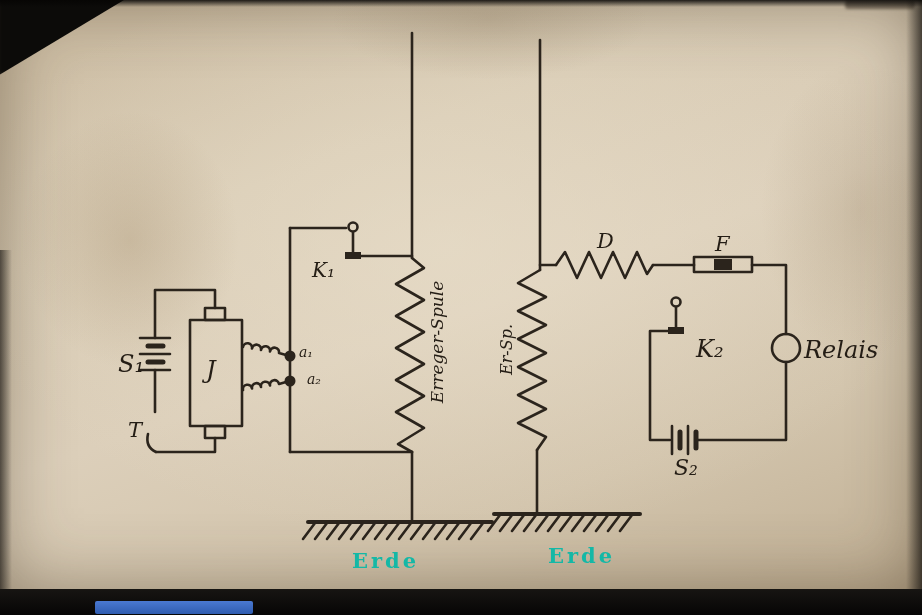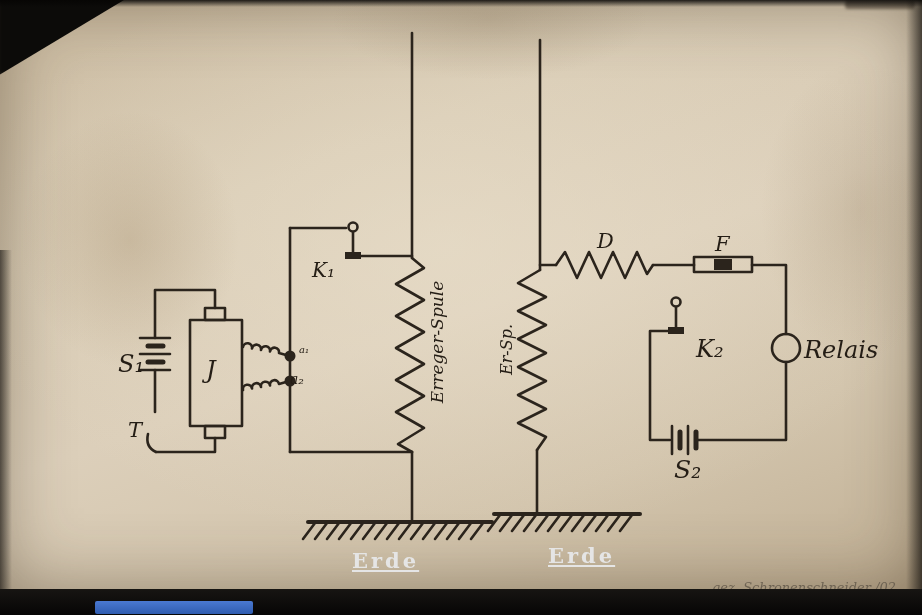--- a/index.html
+++ b/index.html
@@ -33,21 +33,21 @@
              background:rgba(40,32,24,.55);filter:blur(1.5px);border-radius:3px;}
   svg.draw{position:absolute;left:0;top:0;}
   svg.draw .st{stroke:#2b241c;stroke-width:2.6;fill:none;
                stroke-linecap:round;stroke-linejoin:round;}
   svg.draw .thick{stroke:#2b241c;stroke-width:4;fill:none;stroke-linecap:round;}
   svg.draw .plate{stroke:#2b241c;stroke-width:5;fill:none;stroke-linecap:round;}
   svg.draw .fillink{fill:#2b241c;stroke:none;}
   .label{position:absolute;font-family:"DejaVu Serif",serif;font-style:italic;
          color:#241d15;white-space:nowrap;}
   .rot{text-align:center;transform:rotate(-90deg);transform-origin:center center;}
-  .caps{letter-spacing:3px;font-style:normal;font-weight:bold;color:#e5e5e5;text-decoration:underline;}
+  .caps{letter-spacing:3px;font-style:normal;font-weight:bold;color:#14b8a6;}
   .sig{font-size:13px;color:#6e6353;font-style:italic;}
 </style>
 </head>
 <body>
 
 <div class="photo">
   <div class="paper"></div>
   <div class="stain s1"></div>
   <div class="stain s2"></div>
   <div class="stain s3"></div>
@@ -148,35 +148,34 @@
         <path class="st" d="M537,450 V513"></path>
         <path class="thick" d="M494,514 H640"></path>
         <path class="st" d="M500,515 L488,531 M512,515 L500,531 M524,515 L512,531 M536,515 L524,531 M548,515 L536,531 M560,515 L548,531 M572,515 L560,531 M584,515 L572,531 M596,515 L584,531 M608,515 L596,531 M620,515 L608,531 M632,515 L620,531"></path>
       </g>
     </g>
   </svg>
 
   <div class="label" style="left:118px;top:350px;font-size:24px">S₁</div>
   <div class="label" style="left:128px;top:418px;font-size:21px">T</div>
   <div class="label" style="left:206px;top:356px;font-size:24px">J</div>
-  <div class="label" style="left:299px;top:344px;font-size:10px">a₁</div>
-  <div class="label" style="left:290px;top:371px;font-size:14px">a₂</div>
+  <div class="label" style="left:299px;top:344px;font-size:14px">a₁</div>
+  <div class="label" style="left:307px;top:371px;font-size:14px">a₂</div>
   <div class="label" style="left:312px;top:258px;font-size:20px">K₁</div>
   <div class="label rot" style="left:337px;top:332px;width:200px;font-size:17px">Erreger-Spule</div>
   <div class="label caps" style="left:352px;top:548px;font-size:21px">Erde</div>
 
   <div class="label rot" style="left:456px;top:340px;width:100px;font-size:16px">Er-Sp.</div>
   <div class="label" style="left:597px;top:229px;font-size:21px">D</div>
   <div class="label" style="left:715px;top:232px;font-size:21px">F</div>
   <div class="label" style="left:696px;top:335px;font-size:24px">K₂</div>
   <div class="label" style="left:804px;top:336px;font-size:24px">Relais</div>
-  <div class="label" style="left:674px;top:455px;font-size:25px">S₂</div>
+  <div class="label" style="left:674px;top:455px;font-size:22px">S₂</div>
   <div class="label caps" style="left:548px;top:543px;font-size:21px">Erde</div>
 
-  <div class="label sig" style="left:712px;top:580px">gez. Schronenschneider /02</div>
 
   <div class="corner-tl"></div>
   <div class="smudge-tr"></div>
   <div class="edge-top"></div>
   <div class="edge-right"></div>
   <div class="edge-left"></div>
   <div class="bottom-strip"></div>
   <div class="blue-bar"></div>
 </div>
 

